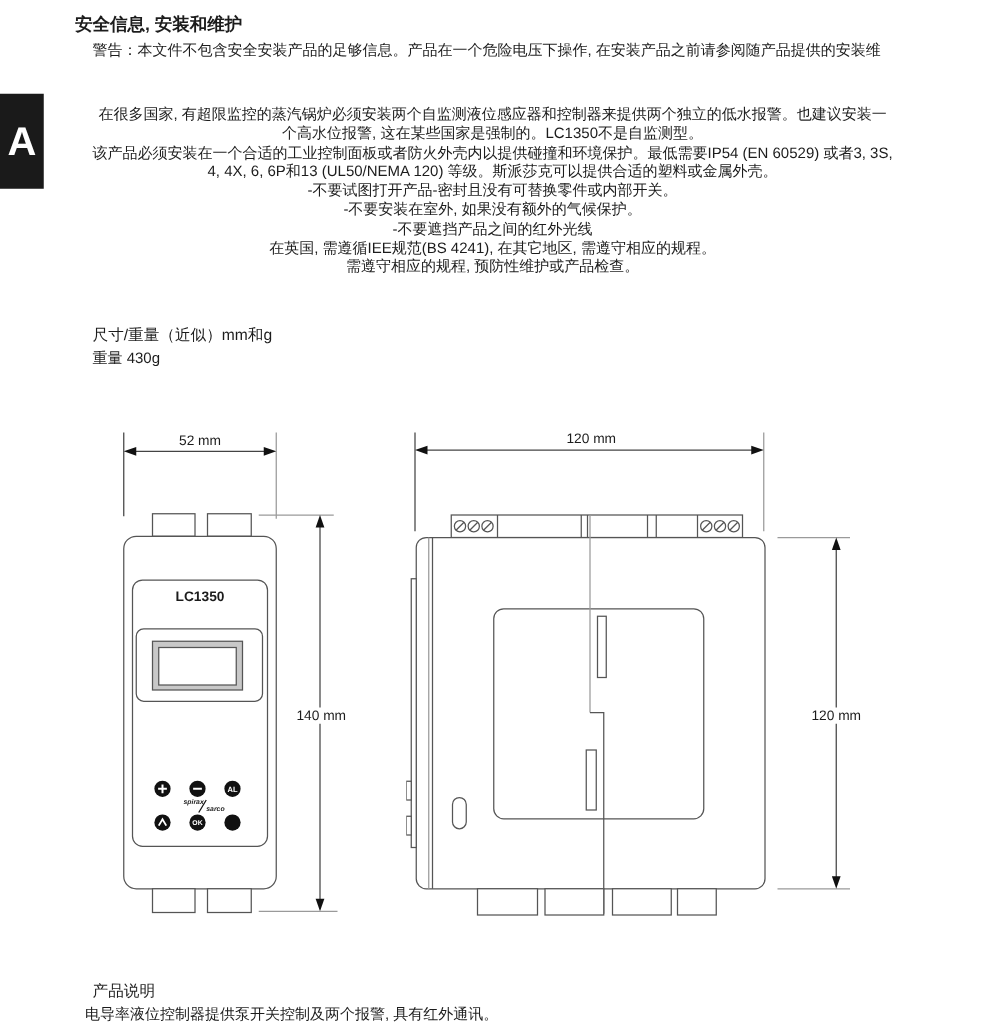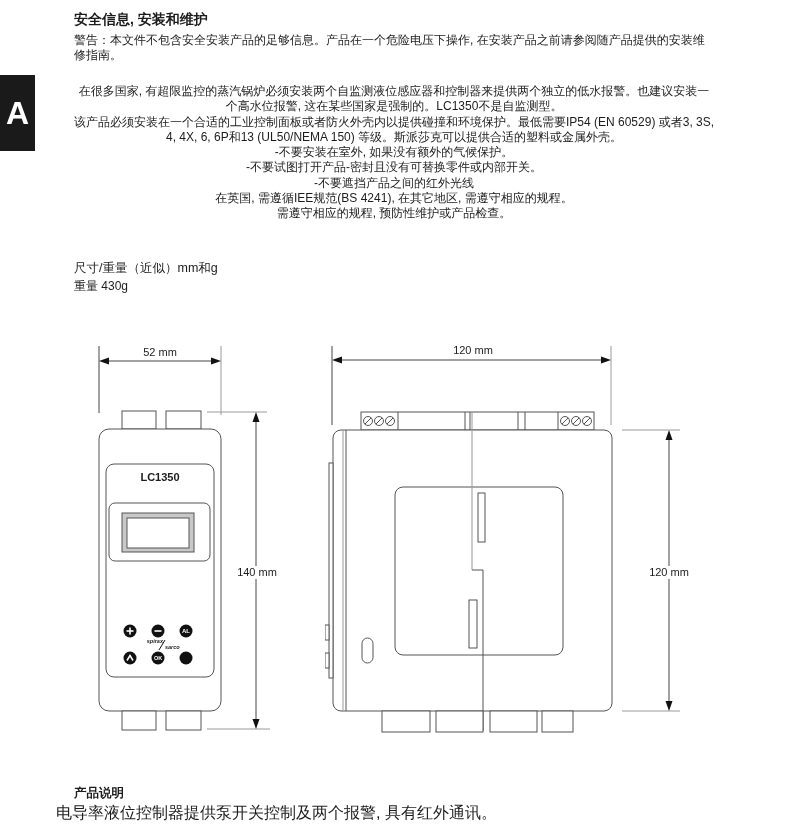--- a/index.html
+++ b/index.html
@@ -6,28 +6,28 @@
   #page{
     position:relative;width:790px;height:827px;background:#ffffff;overflow:hidden;
     font-family:"Liberation Sans",sans-serif;color:#1c1c1c;
   }
   .abs{position:absolute;}
   #tab-a{
     left:0;top:75px;width:35px;height:76px;background:#1a1a1a;color:#ffffff;
     display:flex;align-items:center;justify-content:center;
     font-size:32px;font-weight:bold;
   }
-  #doc-title{left:74px;top:11px;font-size:14px;font-weight:bold;white-space:nowrap;}
+  #doc-title{left:60px;top:11px;font-size:14px;font-weight:bold;white-space:nowrap;}
   .txtblock{font-size:12px;line-height:15.3px;white-space:nowrap;}
   #warning-par{left:74px;top:33px;}
   #safety-par{left:74px;top:84px;text-align:center;}
   #dims-heading{left:74px;top:260px;font-size:12.5px;font-weight:normal;white-space:nowrap;}
   #weight-text{left:74px;top:278px;font-size:12px;white-space:nowrap;}
-  #product-heading{left:74px;top:785px;font-size:12.5px;font-weight:bold;white-space:nowrap;}
-  #product-desc{left:56px;top:803px;font-size:16px;white-space:nowrap;text-align:right;}
+  #product-heading{left:74px;top:785px;font-size:12.5px;font-weight:normal;white-space:nowrap;}
+  #product-desc{left:68px;top:803px;font-size:12px;white-space:nowrap;text-align:right;}
   svg{display:block;}
   svg text{font-family:"Liberation Sans",sans-serif;fill:#1c1c1c;}
   .dimtxt{font-size:11px;}
   .outline{fill:#ffffff;stroke:#555555;stroke-width:1;}
   .nofill{fill:none;stroke:#555555;stroke-width:1;}
   .dimline{stroke:#444444;stroke-width:1;fill:none;}
   .extline{stroke:#9a9a9a;stroke-width:1;}
   .arrow{fill:#111111;stroke:none;}
 </style>
 </head>
@@ -36,30 +36,29 @@
 <div id="page">
 
   <div id="tab-a" class="abs">
     <span>A</span>
   </div>
 
   <div id="doc-title" class="abs">安全信息, 安装和维护</div>
 
   <div id="warning-par" class="abs txtblock">
       <div>警告：本文件不包含安全安装产品的足够信息。产品在一个危险电压下操作, 在安装产品之前请参阅随产品提供的安装维</div>
-      <div>修指南。</div>
     </div>
 
   <div id="safety-par" class="abs txtblock">
       <div>在很多国家, 有超限监控的蒸汽锅炉必须安装两个自监测液位感应器和控制器来提供两个独立的低水报警。也建议安装一</div>
       <div>个高水位报警, 这在某些国家是强制的。LC1350不是自监测型。</div>
       <div>该产品必须安装在一个合适的工业控制面板或者防火外壳内以提供碰撞和环境保护。最低需要IP54 (EN 60529) 或者3, 3S,</div>
-      <div>4, 4X, 6, 6P和13 (UL50/NEMA 150) 等级。斯派莎克可以提供合适的塑料或金属外壳。</div>
+      <div>4, 4X, 6, 6P和13 (UL50/NEMA 120) 等级。斯派莎克可以提供合适的塑料或金属外壳。</div>
+      <div>-不要试图打开产品-密封且没有可替换零件或内部开关。</div>
       <div>-不要安装在室外, 如果没有额外的气候保护。</div>
-      <div>-不要试图打开产品-密封且没有可替换零件或内部开关。</div>
       <div>-不要遮挡产品之间的红外光线</div>
       <div>在英国, 需遵循IEE规范(BS 4241), 在其它地区, 需遵守相应的规程。</div>
       <div>需遵守相应的规程, 预防性维护或产品检查。</div>
     </div>
 
   <div id="dims-heading" class="abs">尺寸/重量（近似）mm和g</div>
   <div id="weight-text" class="abs">重量 430g</div>
 
   <svg class="abs" style="left:85px;top:340px;" width="212" height="400" viewBox="0 0 212 400">
     <g>

